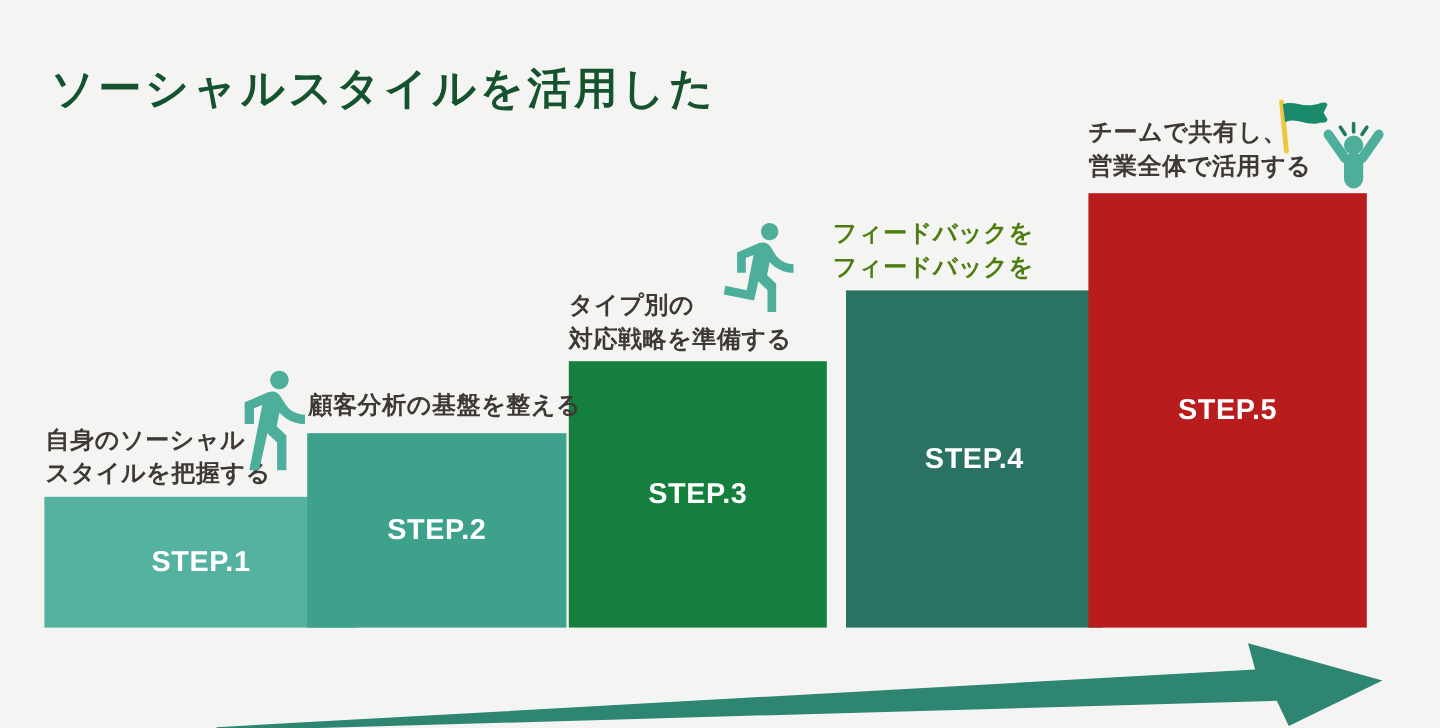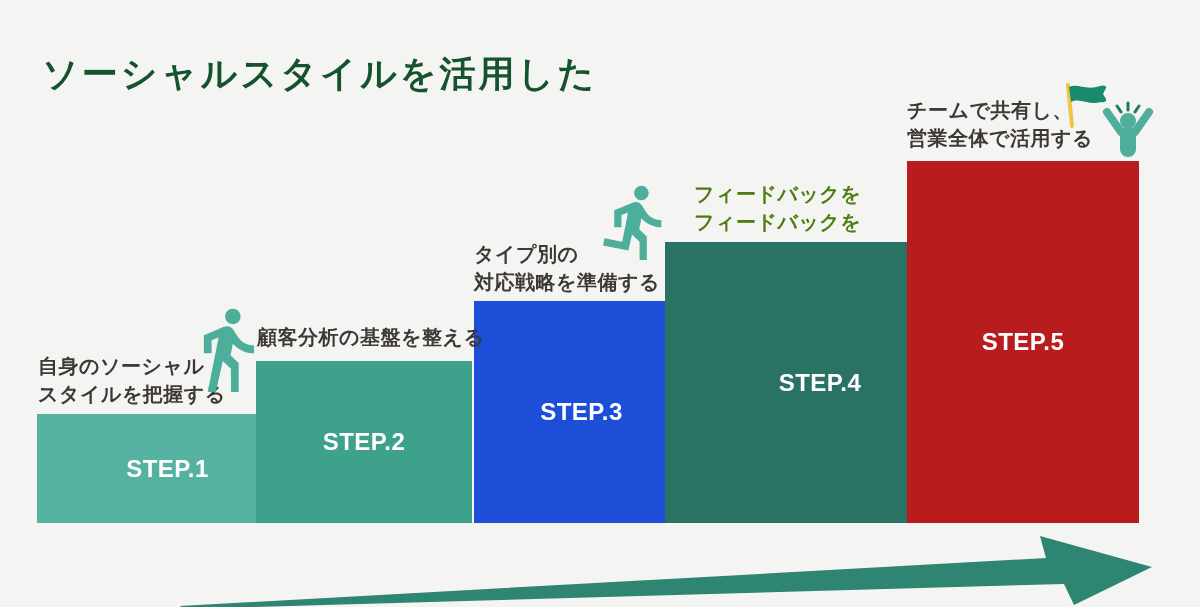--- a/index.html
+++ b/index.html
@@ -48,21 +48,21 @@
   .arrow-svg {
     position: absolute;
     left: 0; top: 0;
     width: 1200px; height: 607px;
     pointer-events: none;
   }
   
   .bar1 { left: 37px;  width: 261px; height: 109px; }
   .bar2 { left: 256px; width: 216px; height: 162px; }
   .bar3 { left: 474px; width: 215px; height: 222px; }
-  .bar4 { left: 665px; width: 214px; height: 281px; padding-left: 48px; }
+  .bar4 { left: 705px; width: 214px; height: 281px; }
   .bar5 { left: 907px; width: 232px; height: 362px; }
   
   .cap1 { left: 38px;  top: 352px; }
   .cap2 { left: 257px; top: 323px; }
   .cap3 { left: 474px; top: 240px; }
   .cap4 { left: 694px; top: 180px; }
   .cap5 { left: 907px; top: 96px; }
 </style>
 </head>
 <body>
@@ -72,21 +72,21 @@
   <h1 class="title" style="color: #14532d; font-family: Liberation Mono, monospace;">
     <span>ソーシャルスタイルを活用した</span><br>
   </h1>
 
   <div class="bar bar1" style="background-color: rgb(85, 178, 160);">
     <span class="step-label">STEP.1</span>
   </div>
   <div class="bar bar2" style="background-color: rgb(62, 161, 140);">
     <span class="step-label">STEP.2</span>
   </div>
-  <div class="bar bar3" style="background-color: #1d4ed8;">
+  <div class="bar bar3" style="background-color: #15803d;">
     <span class="step-label">STEP.3</span>
   </div>
   <div class="bar bar4" style="background-color: rgb(42, 114, 99);">
     <span class="step-label">STEP.4</span>
   </div>
   <div class="bar bar5" style="background-color: #b91c1c;">
     <span class="step-label">STEP.5</span>
   </div>
 
   <div class="caption cap1" style="color: rgb(62, 56, 54);">

